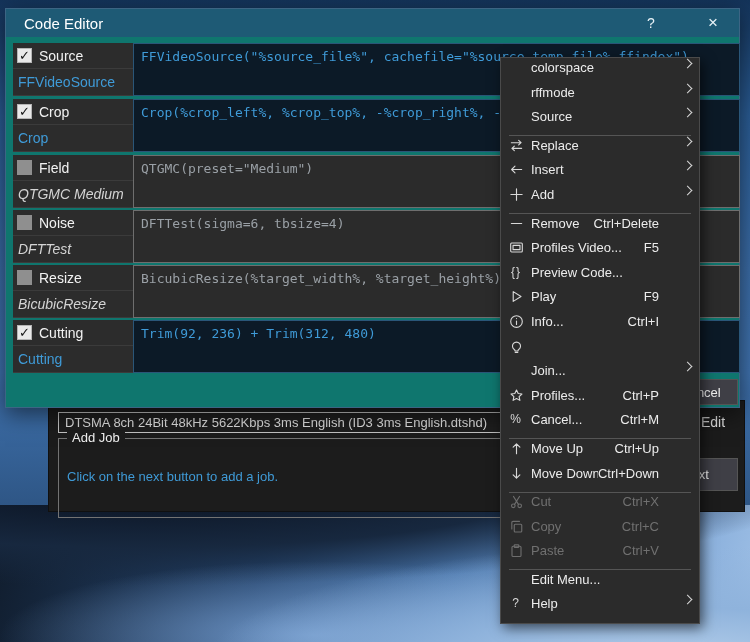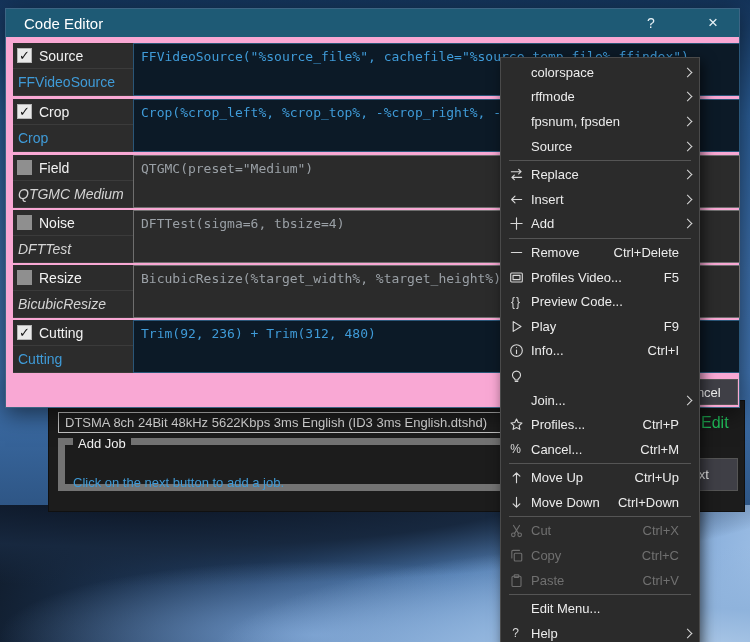--- a/index.html
+++ b/index.html
@@ -15,32 +15,32 @@
       radial-gradient(70% 90% at 42% 95%, rgba(125,165,215,.85) 0%, rgba(125,165,215,0) 60%),
       radial-gradient(120% 95% at 18% -12%, #0a1220 0%, #17283f 45%, rgba(23,40,63,0) 75%),
       linear-gradient(105deg,#101c2c 0%,#24436b 35%,#4a76ab 60%,#7ea6d6 85%,#9fc0e6 100%);}
 
   
   .main-window{position:absolute;left:48px;top:400px;width:697px;height:112px;
     background:#1c1c1c;border:1px solid #101010;box-sizing:border-box;}
   .audio-box{position:absolute;left:9px;top:11px;width:638px;height:21px;
     border:1px solid #c2c2c2;box-sizing:border-box;display:flex;align-items:center;
     padding:0 6px;color:#dcdcdc;font-size:13px;white-space:nowrap;overflow:hidden;background:#1e1e1e;}
-  .edit-link{position:absolute;left:652px;top:13px;color:#22c55e;font-size:16px;cursor:pointer;}
-  .addjob{position:absolute;left:9px;top:37px;width:633px;height:53px;
-    border:7px solid #737373;box-sizing:border-box;}
+  .edit-link{position:absolute;left:652px;top:13px;color:#e5e5e5;font-size:14px;cursor:pointer;}
+  .addjob{position:absolute;left:9px;top:37px;width:633px;height:80px;
+    border:1px solid #737373;box-sizing:border-box;}
   .addjob-title{position:absolute;left:8px;top:-9px;background:#1c1c1c;padding:0 5px;
     color:#f0f0f0;font-size:13px;}
   .addjob-hint{position:absolute;left:8px;top:30px;color:#3f9ad6;font-size:13px;}
   .btn{background:#3f3f46;border:1px solid #555;color:#f0f0f0;font-size:13px;
     display:flex;align-items:center;justify-content:center;box-sizing:border-box;}
   .next-btn{position:absolute;left:604px;top:57px;width:85px;height:33px;}
 
   
-  .dialog{position:absolute;left:5px;top:8px;width:735px;height:400px;background:#f9a8d4;
+  .dialog{position:absolute;left:5px;top:8px;width:735px;height:400px;background:#0f766e;
     border:1px solid #3c6584;box-sizing:border-box;box-shadow:0 6px 22px rgba(0,0,0,.55);}
   .titlebar{position:absolute;left:0;top:0;right:0;height:28px;background:#1e5a75;
     display:flex;align-items:center;}
   .titlebar .title{color:#ffffff;font-size:15px;margin-left:18px;}
   .tb-btn{position:absolute;top:0;height:28px;width:40px;display:flex;align-items:center;
     justify-content:center;color:#e8f2f7;font-size:14px;cursor:pointer;}
   .tb-help{right:68px;}
   .tb-close{right:6px;font-size:17px;}
 
   .filter-block{position:absolute;left:7px;width:120px;height:52px;border-bottom:1px solid #3b3b3b;}
@@ -62,28 +62,28 @@
     padding:5px 7px;white-space:nowrap;overflow:hidden;}
   .code-box.on{background:#0c1a27;border:1px solid #2a5678;color:#3f9bd8;}
   .code-box.off{background:#2b2b2b;border:1px solid #6e6e6e;color:#9aa0a6;}
 
   .cancel-btn{position:absolute;left:657px;top:370px;width:75px;height:26px;}
 
   
   .menu{position:absolute;left:500px;top:57px;width:200px;background:#2b2b2b;
     border:1px solid #4a4a4a;box-sizing:border-box;padding:2px 0;
     box-shadow:3px 4px 12px rgba(0,0,0,.6);}
-  .menu-item{height:24.6px;display:flex;align-items:center;color:#ececec;font-size:13px;cursor:pointer;}
+  .menu-item{height:24.6px;display:flex;align-items:flex-start;color:#ececec;font-size:13px;cursor:pointer;}
   .menu-item.disabled{color:#707070;}
   .mi-icon{width:30px;display:flex;align-items:center;justify-content:center;color:#d8d8d8;flex:none;}
   .menu-item.disabled .mi-icon{color:#6e6e6e;}
   .mi-icon.txt{font-size:12px;letter-spacing:1px;}
   .mi-icon svg{display:block;}
   .mi-label{flex:1;white-space:nowrap;overflow:hidden;}
-  .mi-shortcut{margin-right:0;white-space:nowrap;}
+  .mi-shortcut{margin-right:20px;white-space:nowrap;}
   .mi-arrow{width:20px;display:flex;align-items:center;justify-content:center;flex:none;}
   .chev{width:6px;height:6px;border-right:1.4px solid #d8d8d8;border-top:1.4px solid #d8d8d8;
     transform:rotate(45deg);margin-right:3px;}
   .menu-sep{height:1px;background:#555;margin:1.5px 8px;}
 </style>
 </head>
 <body>
 
 <div class="screen">
 
@@ -181,28 +181,20 @@
       <div class="menu-item">
         <span class="mi-icon"></span>
         <span class="mi-label">rffmode</span>
         <span class="mi-shortcut"></span>
         <span class="mi-arrow">
           <span class="chev"></span>
         </span>
       </div>
       <div class="menu-item">
         <span class="mi-icon"></span>
-        <span class="mi-label">fpsnum, fpsden</span>
-        <span class="mi-shortcut"></span>
-        <span class="mi-arrow">
-          <span class="chev"></span>
-        </span>
-      </div>
-      <div class="menu-item">
-        <span class="mi-icon"></span>
         <span class="mi-label">Source</span>
         <span class="mi-shortcut"></span>
         <span class="mi-arrow">
           <span class="chev"></span>
         </span>
       </div>
       <div class="menu-sep"></div>
       <div class="menu-item">
         <span class="mi-icon">
           <svg xmlns="http://www.w3.org/2000/svg" width="15" height="15" viewBox="0 0 16 16" fill="none" stroke="currentColor" stroke-width="1.2" stroke-linecap="round" stroke-linejoin="round">

